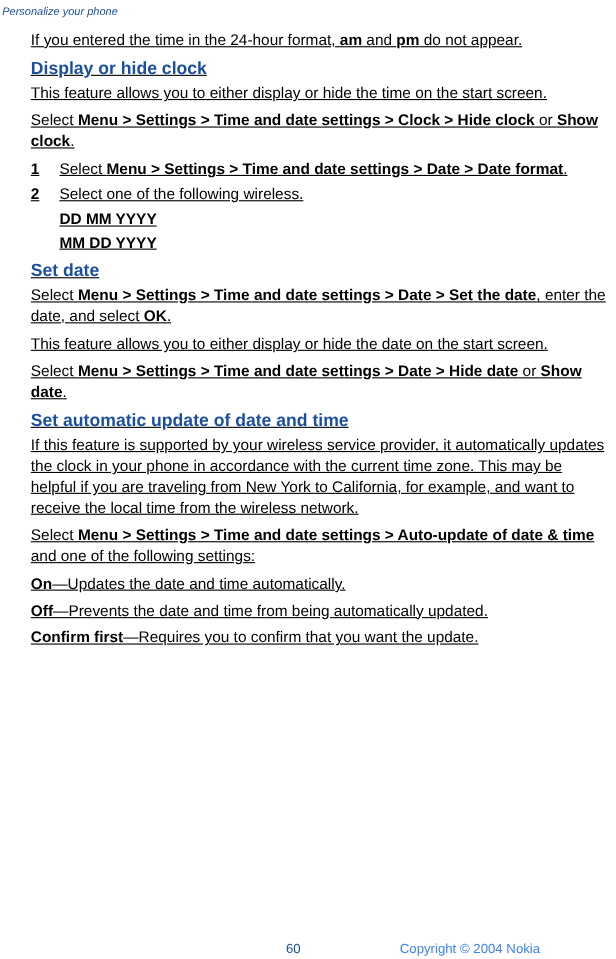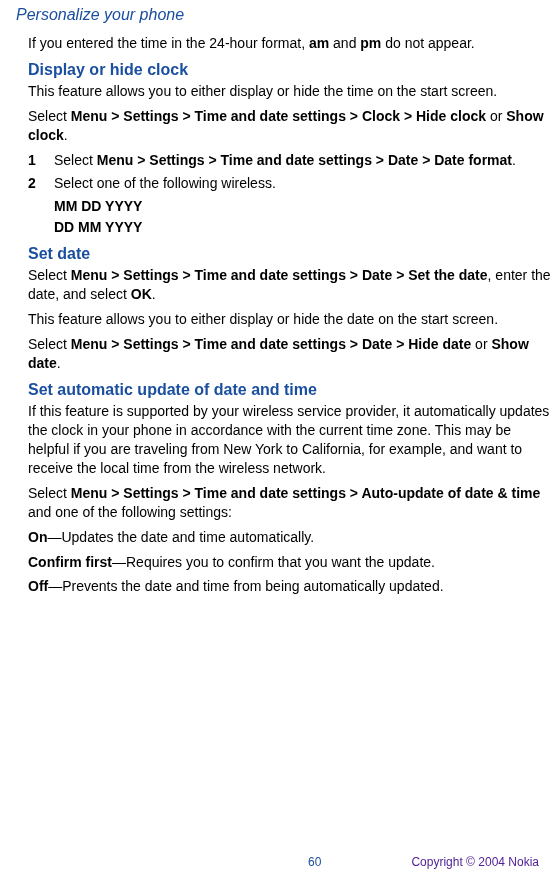--- a/index.html
+++ b/index.html
@@ -8,27 +8,28 @@
     height: 872px;
     font-family: Arial, Helvetica, sans-serif;
     color: #000;
     position: relative;
     padding: 0;
     background: #fff;
   }
   .header-label {
     color: #1a4fa0;
     font-style: italic;
-    font-size: 16px;
-    padding: 6px 0 10px 16px;
+    font-size: 10px;
+    padding: 6px 0 10px 2px;
   }
   .content {
     padding: 0 4px 0 28px;
     font-size: 14px;
     line-height: 1.35;
+    text-decoration: underline;
   }
   .para { margin-bottom: 6px; }
   h2.section-heading {
     color: #1a4fa0;
     font-size: 16px;
     font-weight: bold;
     margin: 6px 0 2px 0;
   }
   .bold { font-weight: bold; }
   .numitem {
@@ -42,28 +43,27 @@
   }
   .numitem .txt { flex: 1; }
   .indent-block { margin-left: 26px; margin-bottom: 2px; font-weight: bold; }
   .footer {
     position: absolute;
     bottom: 3px;
     left: 0;
     width: 493px;
     display: flex;
     font-size: 12px;
-    margin-left: 48px;
   }
   .footer .page {
     color: #1a4fa0;
     margin-left: 260px;
   }
   .footer .copy {
-    color: #4c1d95;
+    color: #3b82f6;
     margin-left: auto;
     margin-right: 2px;
   }
 </style>
 </head>
 <body>
 
 <div class="header-label">Personalize your phone</div>
 
 <div class="content">
@@ -81,46 +81,46 @@
   <div class="numitem">
     <div class="num">1</div>
     <div class="txt">
       <span>Select </span><span class="bold">Menu &gt; Settings &gt; Time and date settings &gt; Date &gt; Date format</span><span>.</span>
     </div>
   </div>
   <div class="numitem">
     <div class="num">2</div>
     <div class="txt">Select one of the following wireless.</div>
   </div>
+  <div class="indent-block">DD MM YYYY</div>
   <div class="indent-block">MM DD YYYY</div>
-  <div class="indent-block">DD MM YYYY</div>
 
   <h2 class="section-heading">Set date</h2>
   <p class="para">
     <span>Select </span><span class="bold">Menu &gt; Settings &gt; Time and date settings &gt; Date &gt; Set the date</span><span>, enter the date, and select </span><span class="bold">OK</span><span>.</span>
   </p>
 
   <p class="para">This feature allows you to either display or hide the date on the start screen.</p>
   <p class="para">
     <span>Select </span><span class="bold">Menu &gt; Settings &gt; Time and date settings &gt; Date &gt; Hide date</span><span> or </span><span class="bold">Show date</span><span>.</span>
   </p>
 
   <h2 class="section-heading">Set automatic update of date and time</h2>
   <p class="para">If this feature is supported by your wireless service provider, it automatically updates the clock in your phone in accordance with the current time zone. This may be helpful if you are traveling from New York to California, for example, and want to receive the local time from the wireless network.</p>
   <p class="para">
     <span>Select </span><span class="bold">Menu &gt; Settings &gt; Time and date settings &gt; Auto-update of date &amp; time</span><span> and one of the following settings:</span>
   </p>
   <p class="para">
     <span class="bold">On</span><span>—Updates the date and time automatically.</span>
   </p>
   <p class="para">
-    <span class="bold">Confirm first</span><span>—Requires you to confirm that you want the update.</span>
+    <span class="bold">Off</span><span>—Prevents the date and time from being automatically updated.</span>
   </p>
   <p class="para">
-    <span class="bold">Off</span><span>—Prevents the date and time from being automatically updated.</span>
+    <span class="bold">Confirm first</span><span>—Requires you to confirm that you want the update.</span>
   </p>
 
 </div>
 
 <div class="footer">
   <span class="page">60</span>
   <span class="copy">Copyright © 2004 Nokia</span>
 </div>
 
 </body></html>

